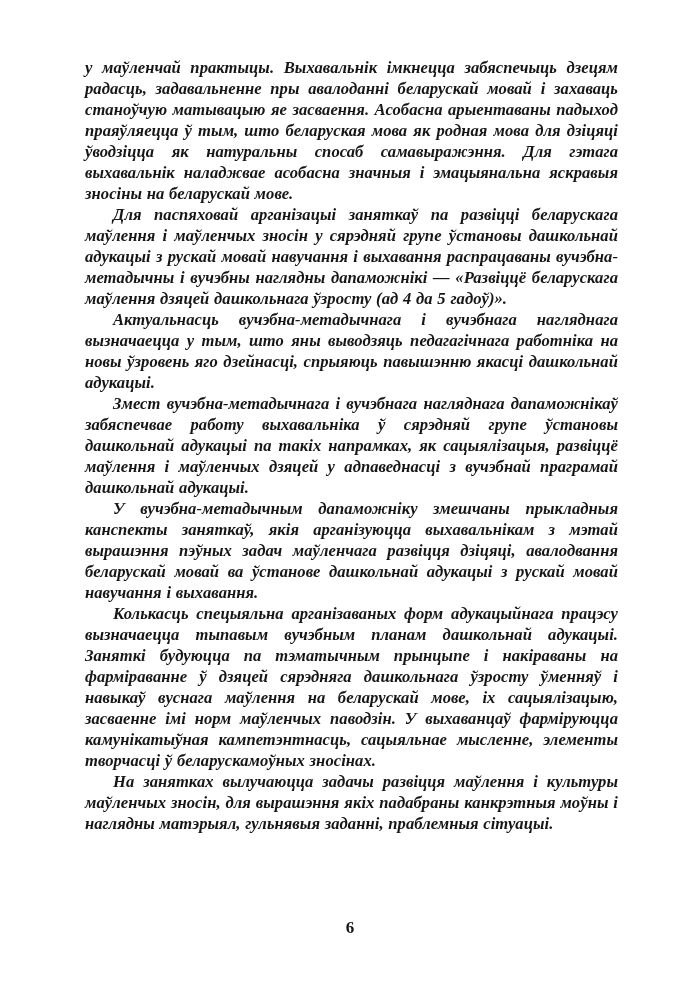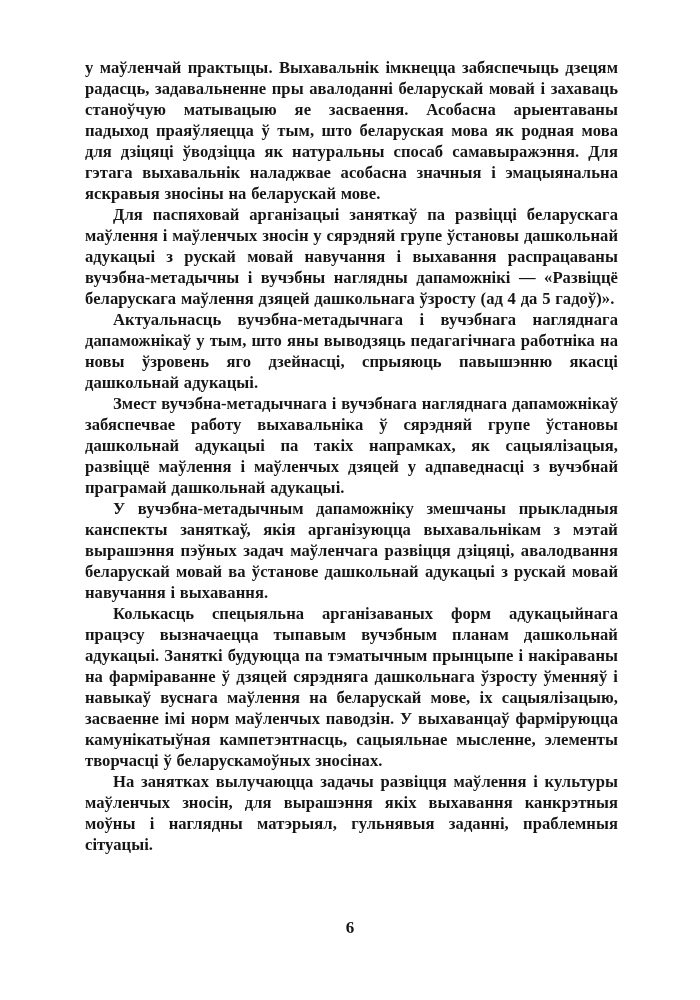--- a/index.html
+++ b/index.html
@@ -31,20 +31,21 @@
     padding: 0;
     font-size: 16.6px;
     line-height: 21px;
     font-weight: 700;
     text-align: justify;
     text-indent: 28px;
     letter-spacing: 0.05px;
     word-spacing: 0.5px;
     -webkit-hyphens: auto;
     hyphens: auto;
+    font-style: italic;
   }
   .para.no-indent {
     text-indent: 0;
   }
   .page-number {
     position: absolute;
     left: 0;
     right: 0;
     top: 918px;
     text-align: center;
@@ -53,20 +54,20 @@
     color: #161616;
   }
 </style>
 </head>
 <body>
 
 <div class="page">
   <div class="text-block">
     <p class="para no-indent">у маўленчай практыцы. Выхавальнік імкнецца забяспечыць дзецям радасць, задавальненне пры авалоданні беларускай мовай і захаваць станоўчую матывацыю яе засваення. Асобасна арыентаваны падыход праяўляецца ў тым, што беларуская мова як родная мова для дзіцяці ўводзіцца як натуральны спосаб самавыражэння. Для гэтага выхавальнік наладжвае асобасна значныя і эмацыянальна яскравыя зносіны на беларускай мове.</p>
     <p class="para">Для паспяховай арганізацыі заняткаў па развіцці беларускага маўлення і маўленчых зносін у сярэдняй групе ўстановы дашкольнай адукацыі з рускай мовай навучання і выхавання распрацаваны вучэбна-метадычны і вучэбны наглядны дапаможнікі — «Развіццё беларускага маўлення дзяцей дашкольнага ўзросту (ад 4 да 5 гадоў)».</p>
-    <p class="para">Актуальнасць вучэбна-метадычнага і вучэбнага нагляднага дапаможнікаў у тым, што яны выводзяць педагагічнага работніка на новы ўзровень яго дзейнасці, спрыяюць павышэнню якасці дашкольнай адукацыі.</p>
+    <p class="para">Актуальнасць вучэбна-метадычнага і вучэбнага нагляднага вызначаецца у тым, што яны выводзяць педагагічнага работніка на новы ўзровень яго дзейнасці, спрыяюць павышэнню якасці дашкольнай адукацыі.</p>
     <p class="para">Змест вучэбна-метадычнага і вучэбнага нагляднага дапаможнікаў забяспечвае работу выхавальніка ў сярэдняй групе ўстановы дашкольнай адукацыі па такіх напрамках, як сацыялізацыя, развіццё маўлення і маўленчых дзяцей у адпаведнасці з вучэбнай праграмай дашкольнай адукацыі.</p>
     <p class="para">У вучэбна-метадычным дапаможніку змешчаны прыкладныя канспекты заняткаў, якія арганізуюцца выхавальнікам з мэтай вырашэння пэўных задач маўленчага развіцця дзіцяці, авалодвання беларускай мовай ва ўстанове дашкольнай адукацыі з рускай мовай навучання і выхавання.</p>
     <p class="para">Колькасць спецыяльна арганізаваных форм адукацыйнага працэсу вызначаецца тыпавым вучэбным планам дашкольнай адукацыі. Заняткі будуюцца па тэматычным прынцыпе і накіраваны на фарміраванне ў дзяцей сярэдняга дашкольнага ўзросту ўменняў і навыкаў вуснага маўлення на беларускай мове, іх сацыялізацыю, засваенне імі норм маўленчых паводзін. У выхаванцаў фарміруюцца камунікатыўная кампетэнтнасць, сацыяльнае мысленне, элементы творчасці ў беларускамоўных зносінах.</p>
-    <p class="para">На занятках вылучаюцца задачы развіцця маўлення і культуры маўленчых зносін, для вырашэння якіх выхавання канкрэтныя моўны і наглядны матэрыял, гульнявыя заданні, праблемныя сітуацыі.</p>
+    <p class="para">На занятках вылучаюцца задачы развіцця маўлення і культуры маўленчых зносін, для вырашэння якіх падабраны канкрэтныя моўны і наглядны матэрыял, гульнявыя заданні, праблемныя сітуацыі.</p>
   </div>
   <div class="page-number">6</div>
 </div>
 
 </body></html>

